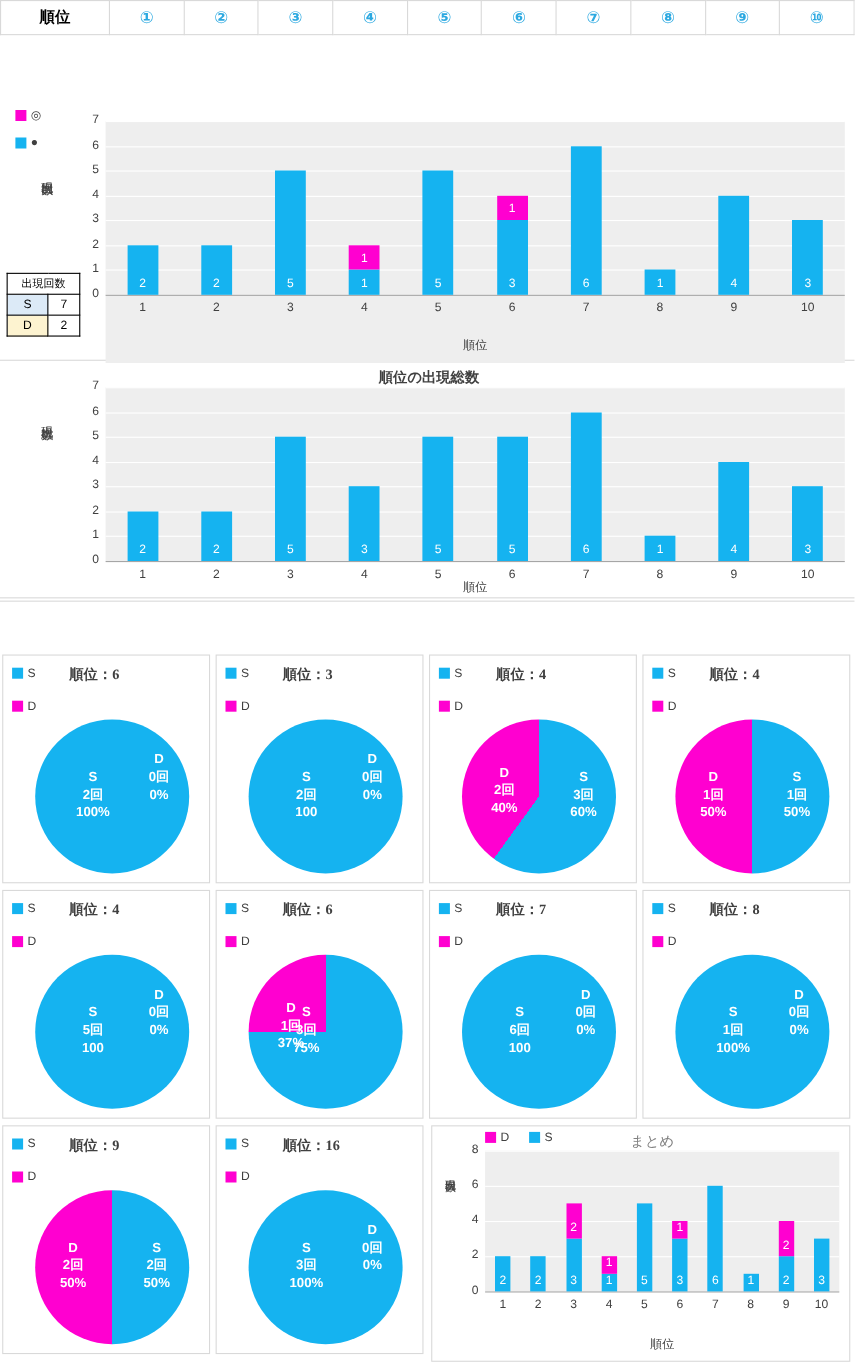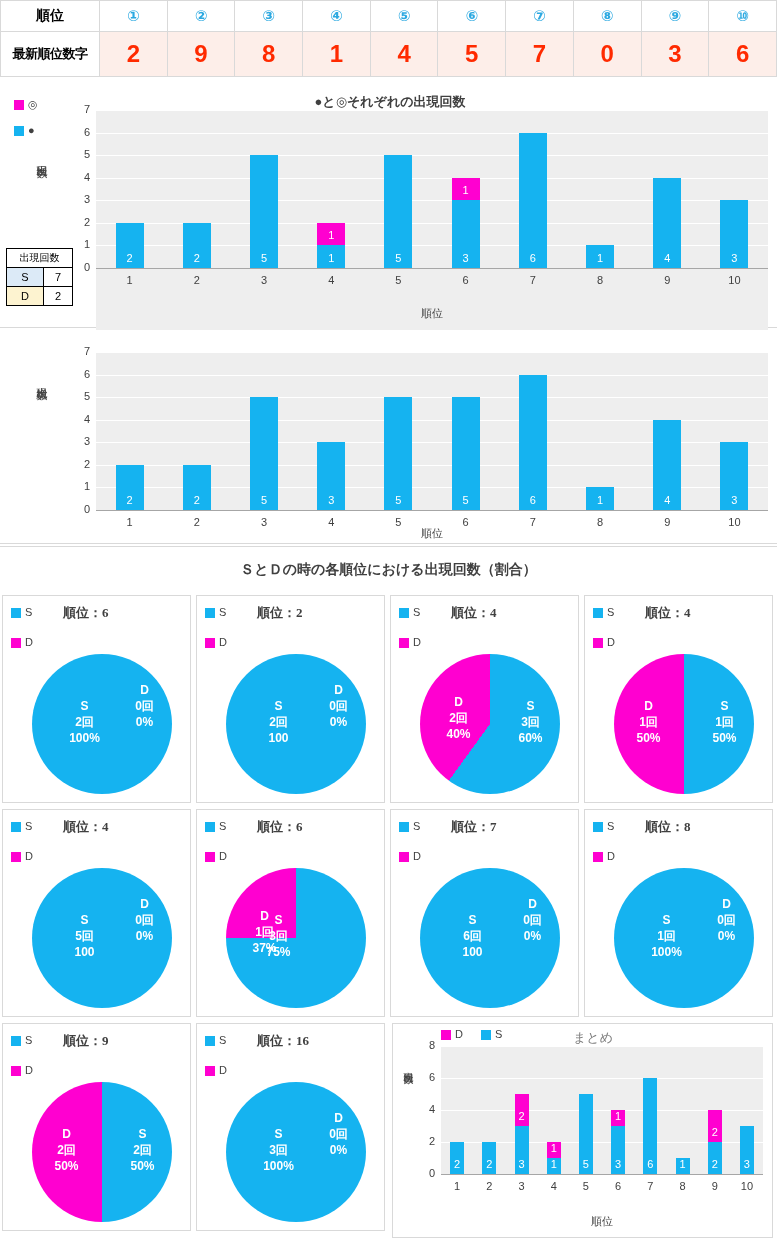--- a/index.html
+++ b/index.html
@@ -65,38 +65,24 @@
       <td>②</td>
       <td>③</td>
       <td>④</td>
       <td>⑤</td>
       <td>⑥</td>
       <td>⑦</td>
       <td>⑧</td>
       <td>⑨</td>
       <td>⑩</td>
     </tr>
-    <tr class="vals">
-      <td class="lbl">最新順位数字</td>
-      <td>2</td>
-      <td>9</td>
-      <td>8</td>
-      <td>1</td>
-      <td>4</td>
-      <td>5</td>
-      <td>7</td>
-      <td>0</td>
-      <td>3</td>
-      <td>6</td>
-    </tr>
   </tbody>
     </table>
 
   <div class="panel" style="position:absolute;left:0;top:88px;width:777px;height:240px;border-left:none;border-right:none;border-top:none;">
-    <div class="chart-title" style="position:absolute;left:90px;top:5px;width:600px;">●と◎それぞれの出現回数</div>
 
     <div class="legend" style="left:14px;top:10px;">
       <span class="sw d"></span><span>◎</span>
     </div>
     <div class="legend" style="left:14px;top:36px;">
       <span class="sw s"></span><span>●</span>
     </div>
 
     <table class="sdtable" style="left:6px;top:160px;">
       <tbody>
@@ -167,20 +153,21 @@
         <div class="bar" style="left: 653.2px; top: 89.7143px; width: 28px; height: 90.2857px; background: rgb(21, 179, 240);"></div>
         <div class="barlabel" style="left: 653.2px; width: 28px; top: 164px;">4</div>
         <div class="xtick" style="left: 700.8px; width: 67.2px; top: 186px;">10</div>
         <div class="bar" style="left: 720.4px; top: 112.286px; width: 28px; height: 67.7143px; background: rgb(21, 179, 240);"></div>
         <div class="barlabel" style="left: 720.4px; width: 28px; top: 164px;">3</div>
       </div>
     <div class="axis-x-label" style="left:96px;top:218px;width:672px;">順位</div>
   </div>
 
   <div class="panel" style="position:absolute;left:0;top:330px;width:777px;height:214px;border-left:none;border-right:none;border-top:none;">
+    <div class="chart-title" style="position:absolute;left:90px;top:4px;width:600px;">順位の出現総数</div>
     <div class="axis-y-label" style="left:34px;top:48px;height:120px;">出現総数</div>
     <div class="plot" style="left:96px;top:22px;width:672px;height:158px;"></div>
     <div id="c2-layer" style="position:absolute;left:0;top:0;width:777px;height:214px;">
         <div class="gridline" style="left: 96px; width: 672px; top: 180px; right: auto;"></div>
         <div class="ytick" style="left: 70px; top: 173px;">0</div>
         <div class="gridline" style="left: 96px; width: 672px; top: 157.429px; right: auto;"></div>
         <div class="ytick" style="left: 70px; top: 150.429px;">1</div>
         <div class="gridline" style="left: 96px; width: 672px; top: 134.857px; right: auto;"></div>
         <div class="ytick" style="left: 70px; top: 127.857px;">2</div>
         <div class="gridline" style="left: 96px; width: 672px; top: 112.286px; right: auto;"></div>
@@ -222,40 +209,39 @@
         <div class="bar" style="left: 653.2px; top: 89.7143px; width: 28px; height: 90.2857px; background: rgb(21, 179, 240);"></div>
         <div class="barlabel" style="left: 653.2px; width: 28px; top: 164px;">4</div>
         <div class="xtick" style="left: 700.8px; width: 67.2px; top: 186px;">10</div>
         <div class="bar" style="left: 720.4px; top: 112.286px; width: 28px; height: 67.7143px; background: rgb(21, 179, 240);"></div>
         <div class="barlabel" style="left: 720.4px; width: 28px; top: 164px;">3</div>
       </div>
     <div class="axis-x-label" style="left:96px;top:196px;width:672px;">順位</div>
   </div>
 
   <div class="pie-section">
-    <div class="pie-section-title">ＳとＤの時の各順位における出現回数（割合）</div>
     <div id="pie-grid">
         <div class="pcell" style="left: 2px; top: 48px; width: 189px; height: 208px;">
           <div class="ptitle">順位：6</div>
           <div class="plegend" style="top: 10px;"><span class="sw s"></span><span>S</span></div>
           <div class="plegend" style="top: 40px;"><span class="sw d"></span><span>D</span></div>
           <div class="pie" style="width: 140px; height: 140px; left: 28.5px; top: 58px; background: conic-gradient(rgb(21, 179, 240) 0deg, rgb(21, 179, 240) 360deg, rgb(255, 0, 208) 360deg, rgb(255, 0, 208) 360deg);"></div>
           <div class="pielbl" style="width: 54px; left: 54.5px; top: 102px;">
             <div>S</div>
             <div>2回</div>
             <div>100%</div>
           </div>
           <div class="pielbl" style="width: 54px; left: 114.5px; top: 86px;">
             <div>D</div>
             <div>0回</div>
             <div>0%</div>
           </div>
         </div>
         <div class="pcell" style="left: 196px; top: 48px; width: 189px; height: 208px;">
-          <div class="ptitle">順位：2</div>
+          <div class="ptitle">順位：3</div>
           <div class="plegend" style="top: 10px;"><span class="sw s"></span><span>S</span></div>
           <div class="plegend" style="top: 40px;"><span class="sw d"></span><span>D</span></div>
           <div class="pie" style="width: 140px; height: 140px; left: 28.5px; top: 58px; background: conic-gradient(rgb(21, 179, 240) 0deg, rgb(21, 179, 240) 360deg, rgb(255, 0, 208) 360deg, rgb(255, 0, 208) 360deg);"></div>
           <div class="pielbl" style="width: 54px; left: 54.5px; top: 102px;">
             <div>S</div>
             <div>2回</div>
             <div>100</div>
           </div>
           <div class="pielbl" style="width: 54px; left: 114.5px; top: 86px;">
             <div>D</div>

